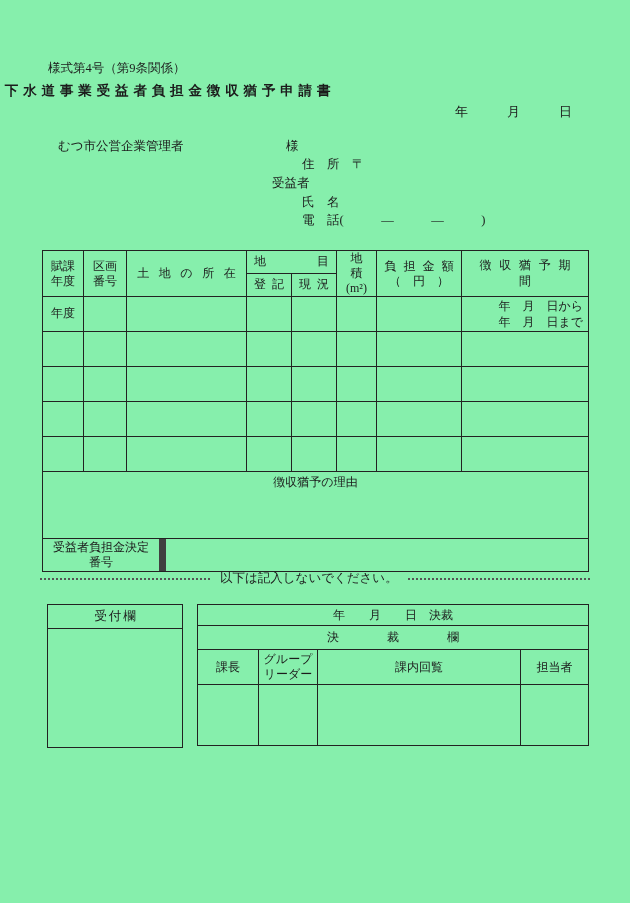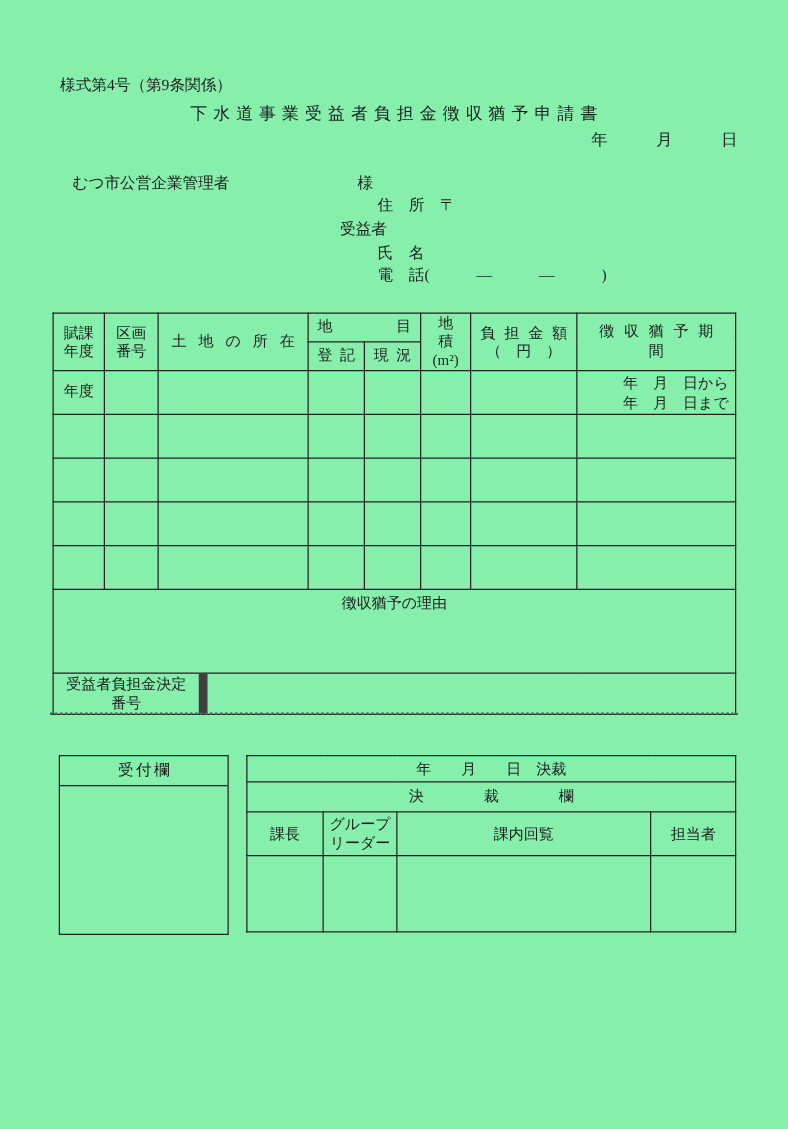--- a/index.html
+++ b/index.html
@@ -9,22 +9,22 @@
     margin:0 auto;
     background:#86efac;
     font-family:"Liberation Serif","DejaVu Serif",serif;
     color:#1c1c1c;
     overflow:hidden;
   }
   .abs{position:absolute;}
 
   
   .form-number{left:48px;top:60px;font-size:12.5px;}
-  .form-title{left:0;right:0;top:82px;text-align:center;font-size:13.5px;letter-spacing:.36em;padding-left:.36em;}
-  .date-line{top:103px;right:40px;font-size:13px;}
+  .form-title{left:0;right:0;top:82px;text-align:left;font-size:13.5px;letter-spacing:.36em;padding-left:.36em;font-weight:bold;}
+  .date-line{top:103px;right:58px;font-size:13px;}
   .addressee{left:58px;top:138px;font-size:12.5px;}
   .honorific{left:286px;top:138px;font-size:12.5px;}
   .ben-label{left:272px;top:175px;font-size:12.5px;}
   .ben-address{left:302px;top:156px;font-size:12.5px;}
   .ben-name{left:302px;top:194px;font-size:12.5px;}
   .ben-phone{left:302px;top:212px;font-size:12.5px;}
 
   
   .main-table{left:42px;top:250px;border-collapse:collapse;table-layout:fixed;width:546px;font-size:12px;}
   .main-table td{border:1px solid #222;text-align:center;vertical-align:middle;padding:0;line-height:1.3;}
@@ -190,20 +190,21 @@
           </div>
           <div class="num-rest"></div>
         </div>
       </td>
     </tr>
   </tbody>
     </table>
 
   <div class="abs divider">
     <div class="dots dots-left"></div>
+    <div class="divider-text">以下は記入しないでください。</div>
     <div class="dots dots-right"></div>
   </div>
 
   <div class="abs reception-box">
     <div class="reception-header">受付欄</div>
     <div class="reception-body"></div>
   </div>
 
   <table class="abs approval-table">
     <colgroup>

